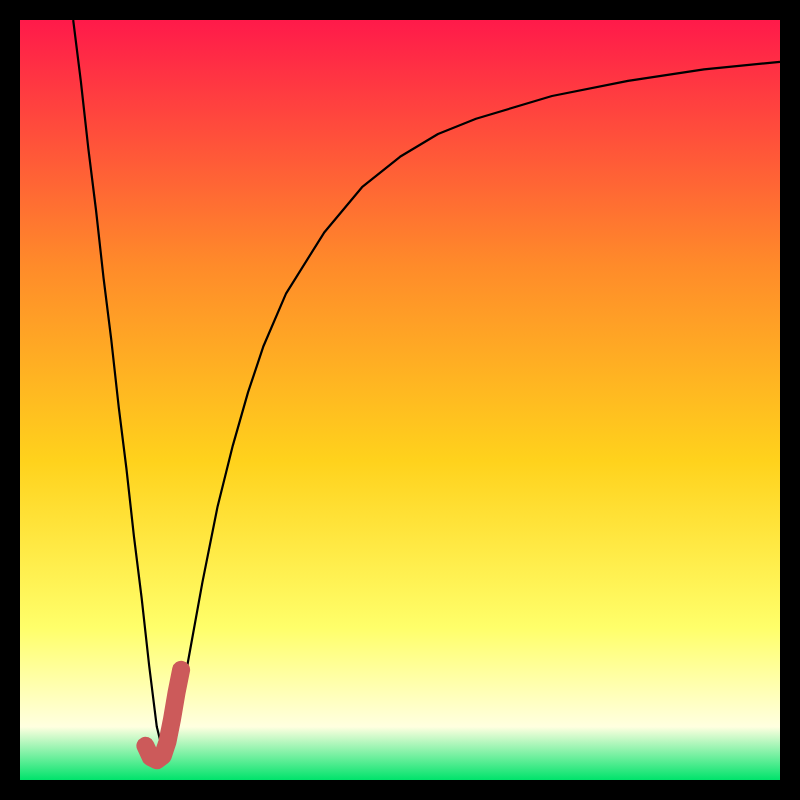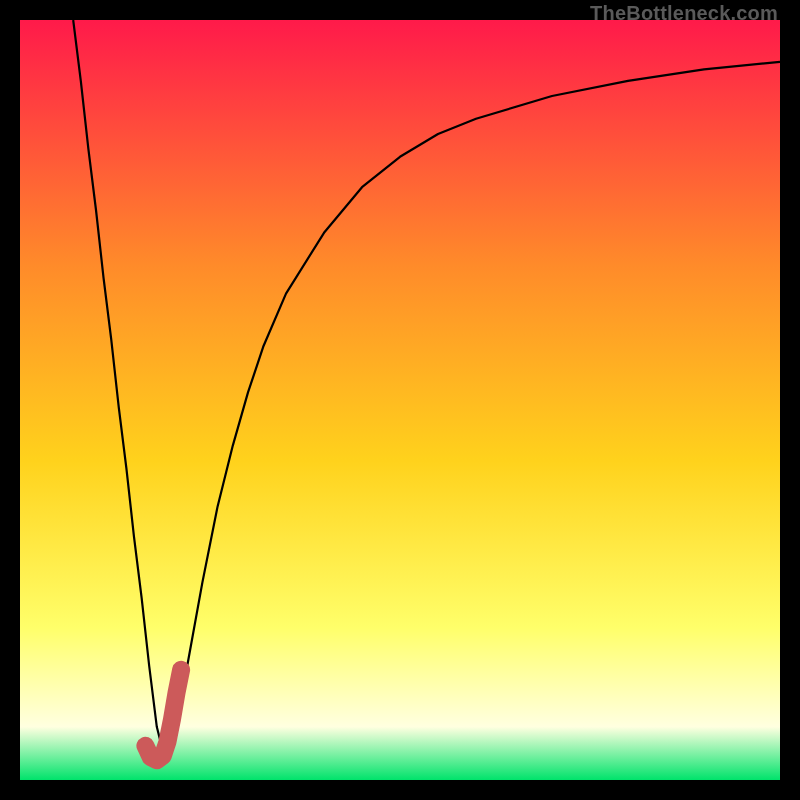--- a/index.html
+++ b/index.html
@@ -33,21 +33,20 @@
     font-weight: 600;
     color: #5a5a5a;
     letter-spacing: 0.2px;
     user-select: none;
   }
 </style>
 </head>
 <body>
 <div class="frame">
 
-  <div class="watermark">TheBottleneck.com</div>
 
   <div class="plot-area">
     <svg id="chart-svg" width="760" height="760" viewBox="0 0 760 760">
       <defs>
         <linearGradient id="bg-grad" x1="0" y1="0" x2="0" y2="1">
           <stop id="g-stop-0" offset="0%" stop-color="#ff1a4a"></stop>
           <stop id="g-stop-1" offset="32%" stop-color="#ff8a2a"></stop>
           <stop id="g-stop-2" offset="58%" stop-color="#ffd21c"></stop>
           <stop id="g-stop-3" offset="80%" stop-color="#ffff6a"></stop>
           <stop id="g-stop-4" offset="93%" stop-color="#ffffe0"></stop>

